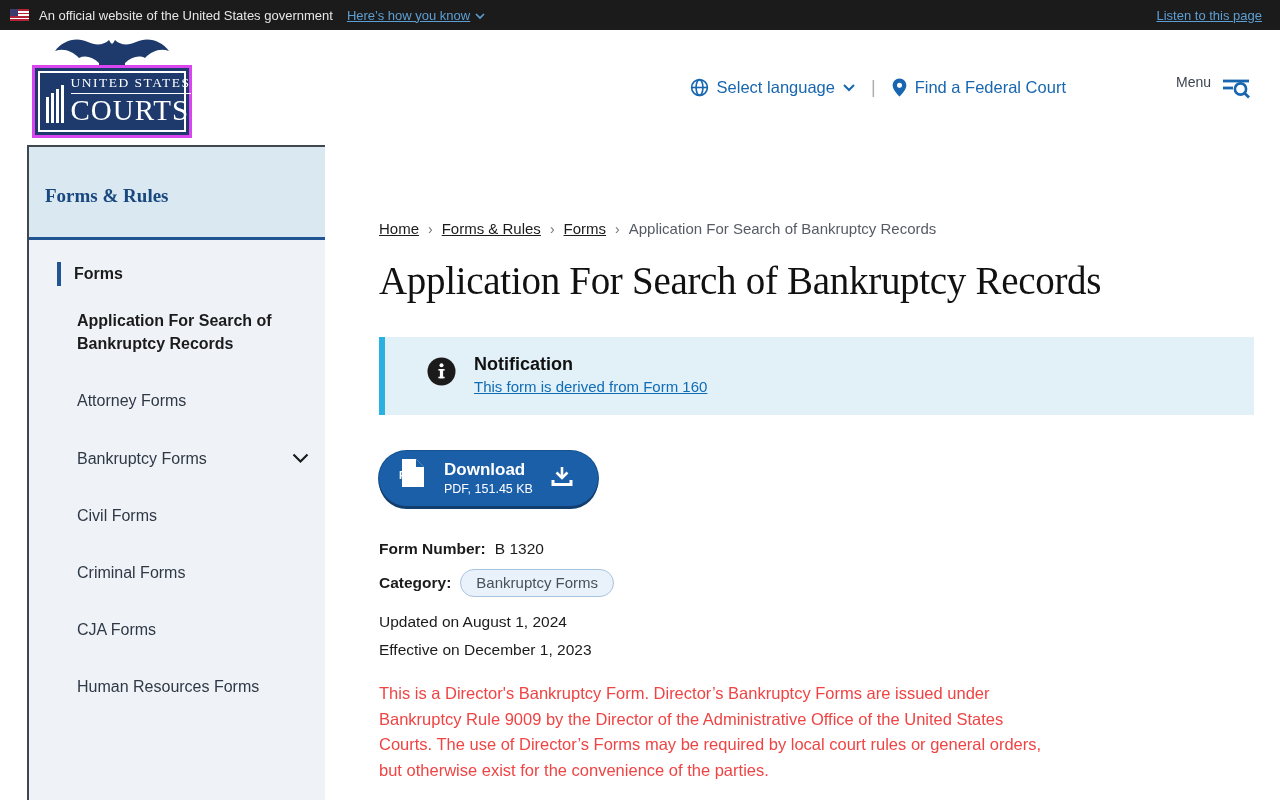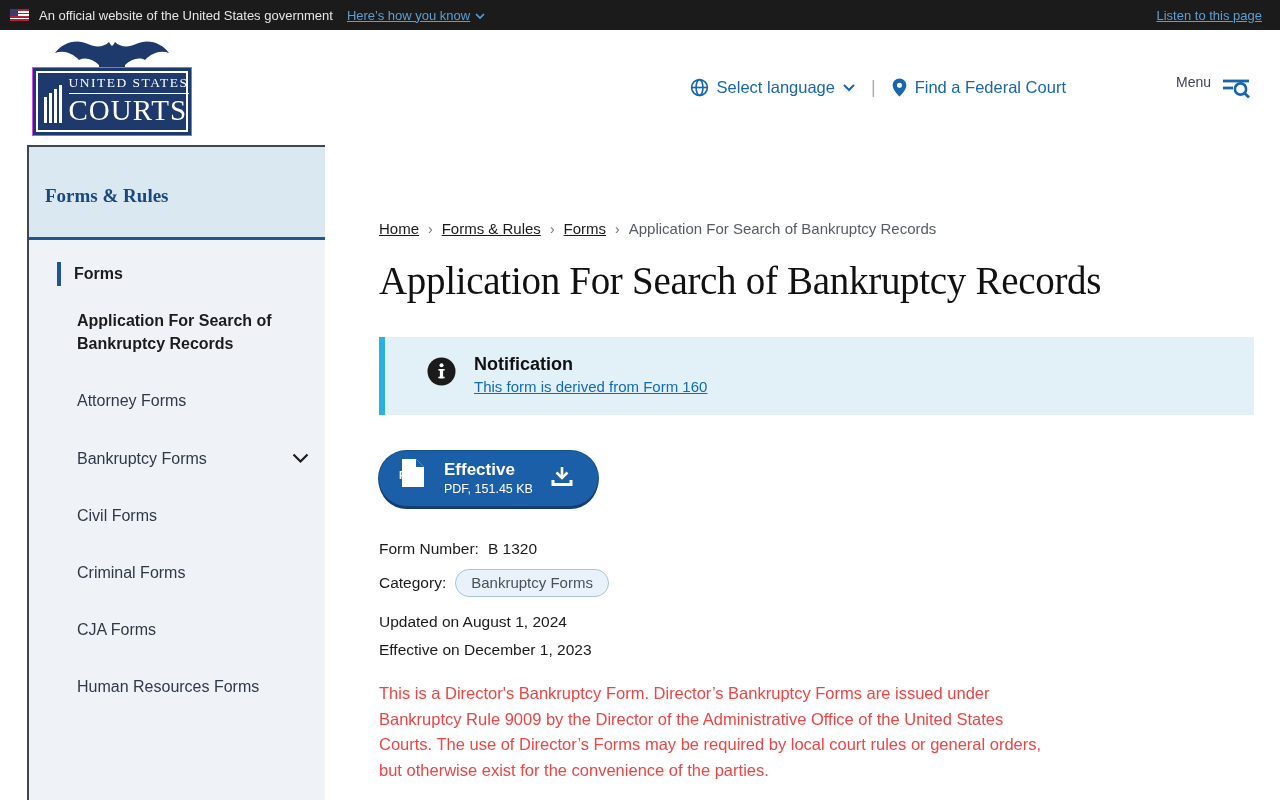--- a/index.html
+++ b/index.html
@@ -17,21 +17,21 @@
   .flag .canton { position: absolute; left: 0; top: 0; width: 8px; height: 6.5px; background: #3c3b6e; }
   .gov-banner a, .banner-link { color: #5e9fd3; text-decoration: underline; cursor: pointer; }
   .gov-banner .official { margin-right: 14px; }
   .banner-chevron { display: inline-block; margin-left: 5px; }
   .banner-spacer { flex: 1; }
 
   
   .site-header { height: 115px; background: #ffffff; display: flex; align-items: center; padding: 0 28px; }
   .logo { display: flex; flex-direction: column; align-items: center; cursor: pointer; width: 168px; }
   .eagle { margin-bottom: -6px; }
-  .logo-box { background: #1e3a6d; border: 1px solid #d946ef; padding: 3px; width: 160px; }
+  .logo-box { background: #1e3a6d; border: 3px solid #d946ef; padding: 3px; width: 160px; }
   .logo-box-inner { border: 2px solid #ffffff; padding: 3px 8px 5px 6px; display: flex; align-items: stretch; }
   .columns { display: flex; align-items: flex-end; gap: 2.5px; margin-right: 7px; padding-bottom: 2px; }
   .columns span { display: block; width: 2.5px; background: #ffffff; }
   .col1 { height: 26px; } .col2 { height: 30px; } .col3 { height: 34px; } .col4 { height: 38px; }
   .logo-text { font-family: "Liberation Serif", serif; color: #ffffff; line-height: 1; flex: 1; text-align: left; }
   .logo-text .l1 { font-size: 13.5px; letter-spacing: 1.5px; border-bottom: 1px solid #ffffff; padding-bottom: 3px; margin-bottom: 2px; white-space: nowrap; }
   .logo-text .l2 { font-size: 29px; letter-spacing: 1px; }
 
   .header-spacer { flex: 1; }
   .header-nav { display: flex; align-items: center; gap: 14px; font-size: 16.5px; color: #1766af; }
@@ -76,21 +76,21 @@
     padding: 8px 24px 9px 20px; cursor: pointer; box-shadow: 0 3px 0 #113e6e, 0 0 0 1px #15528f; }
   .pdf-icon { position: relative; width: 30px; height: 38px; flex: none; }
   .pdf-icon .pdf-label { position: absolute; left: 0; bottom: 16px; font-size: 11px; font-weight: 800; letter-spacing: 0.5px; color: #ffffff; }
   .dl-text { text-align: left; }
   .dl-title { font-size: 17px; font-weight: bold; line-height: 1.2; }
   .dl-meta { font-size: 12.5px; margin-top: 2px; }
   .dl-arrow { flex: none; margin-left: 2px; }
 
   .meta-block { margin-top: 34px; font-size: 15.5px; }
   .meta-row { display: flex; align-items: center; margin-bottom: 11px; }
-  .meta-row .k { font-weight: normal; margin-right: 9px; }
+  .meta-row .k { font-weight: bold; margin-right: 9px; }
   .cat-pill { display: inline-block; background: #e9f2fb; border: 1px solid #a8c4de; border-radius: 99px; padding: 4px 15px 5px 15px; font-size: 15px; color: #49505a; cursor: pointer; }
   .date-line { margin-bottom: 10px; font-size: 15.5px; color: #1b1b1b; }
 
   .body-text { margin-top: 22px; max-width: 682px; font-size: 16.5px; line-height: 1.56; color: #ef4444; }
 </style>
 </head>
 <body>
 
 <div class="gov-banner">
   <span class="flag">
@@ -234,21 +234,21 @@
 
     <button class="download-btn">
       <span class="pdf-icon">
         <svg width="26" height="28" viewBox="0 0 26 28" style="position:absolute;top:0;left:1px;">
           <path fill="#ffffff" d="M2 0 h14 l8 8 v20 h-22 z"></path>
           <path fill="#1b5fa8" d="M16 0 l8 8 h-8 z"></path>
         </svg>
         <span class="pdf-label">PDF</span>
       </span>
       <span class="dl-text">
-        <div class="dl-title">Effective</div>
+        <div class="dl-title">Download</div>
         <div class="dl-meta">PDF, 151.45 KB</div>
       </span>
       <span class="dl-arrow">
         <svg width="24" height="24" viewBox="0 0 24 24">
           <line x1="12" y1="2" x2="12" y2="12" stroke="#ffffff" stroke-width="2.6"></line>
           <polyline points="6.5,7.5 12,13 17.5,7.5" fill="none" stroke="#ffffff" stroke-width="2.6"></polyline>
           <path d="M3 15 v4.5 h18 V15" fill="none" stroke="#ffffff" stroke-width="3"></path>
         </svg>
       </span>
     </button>

